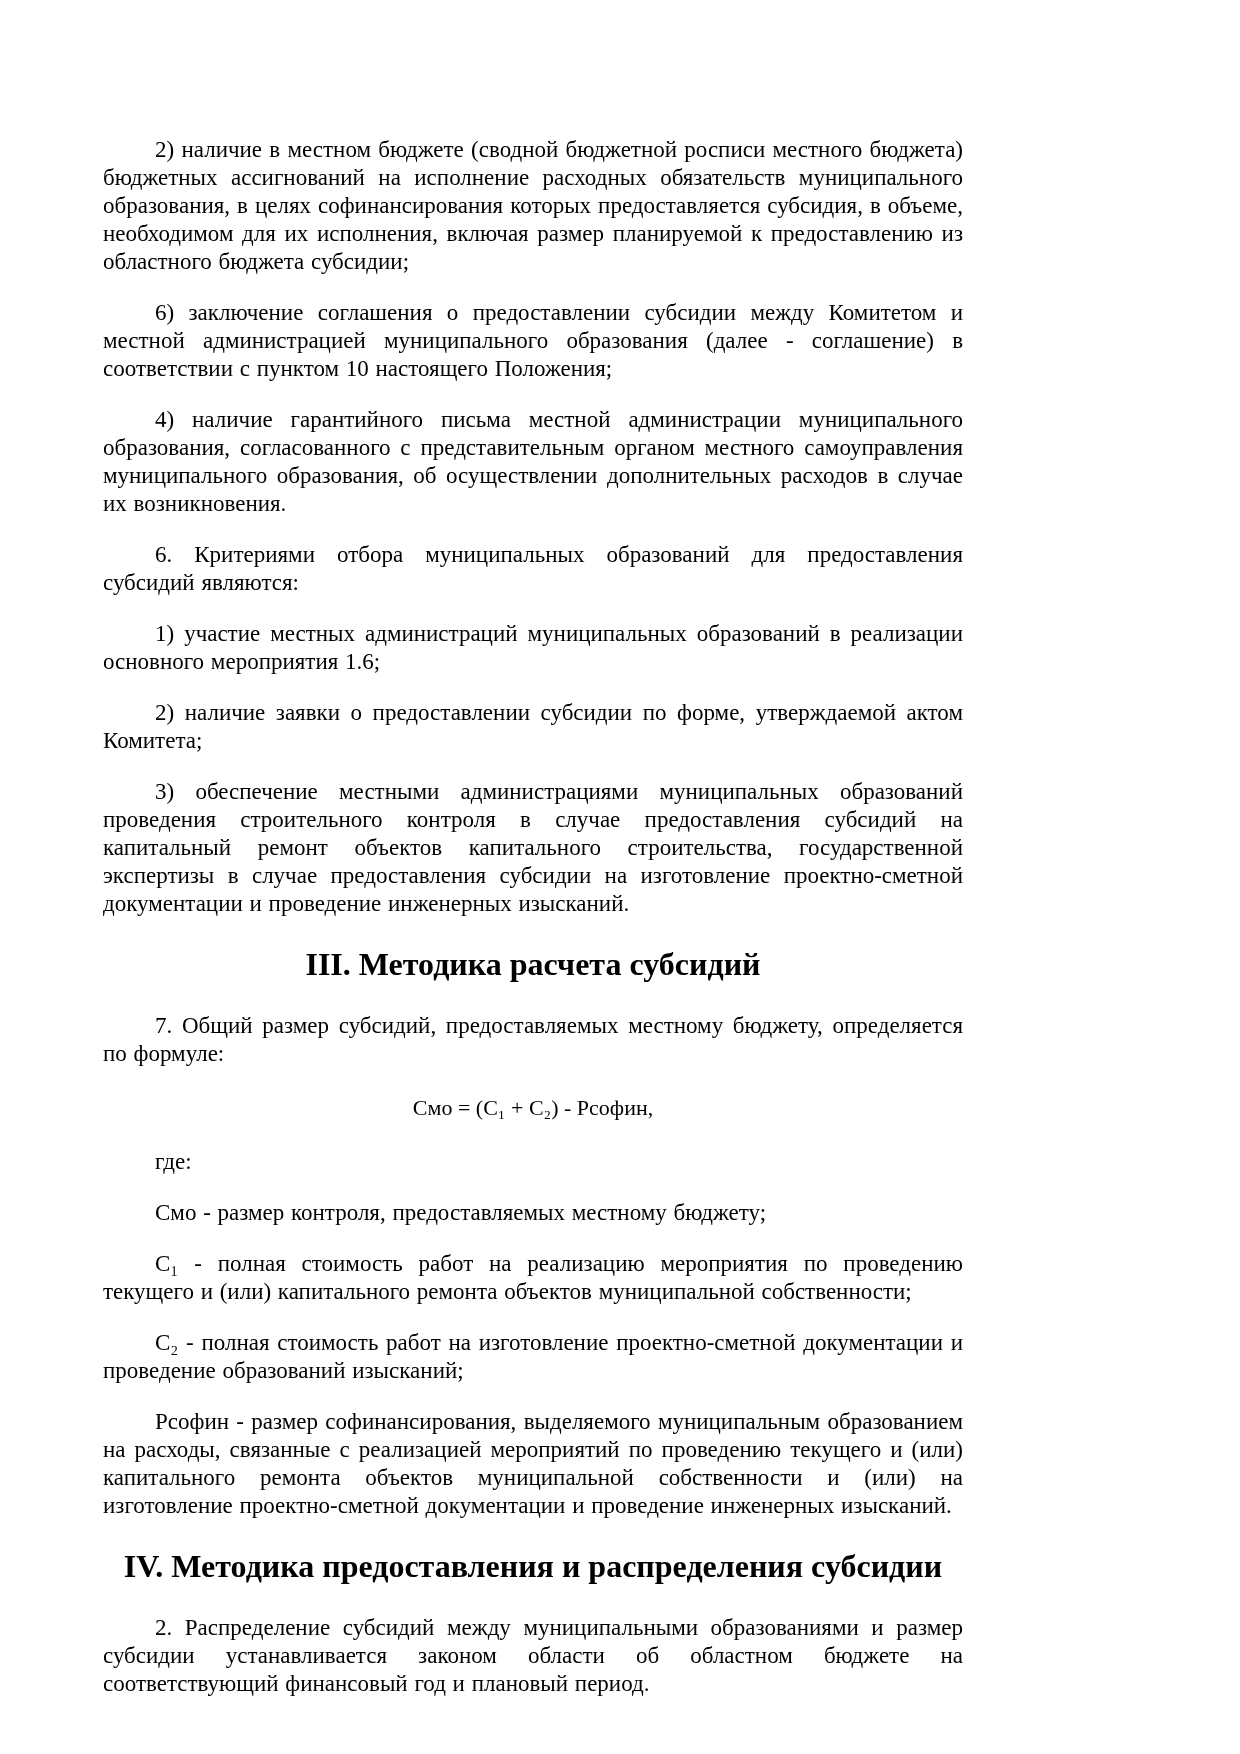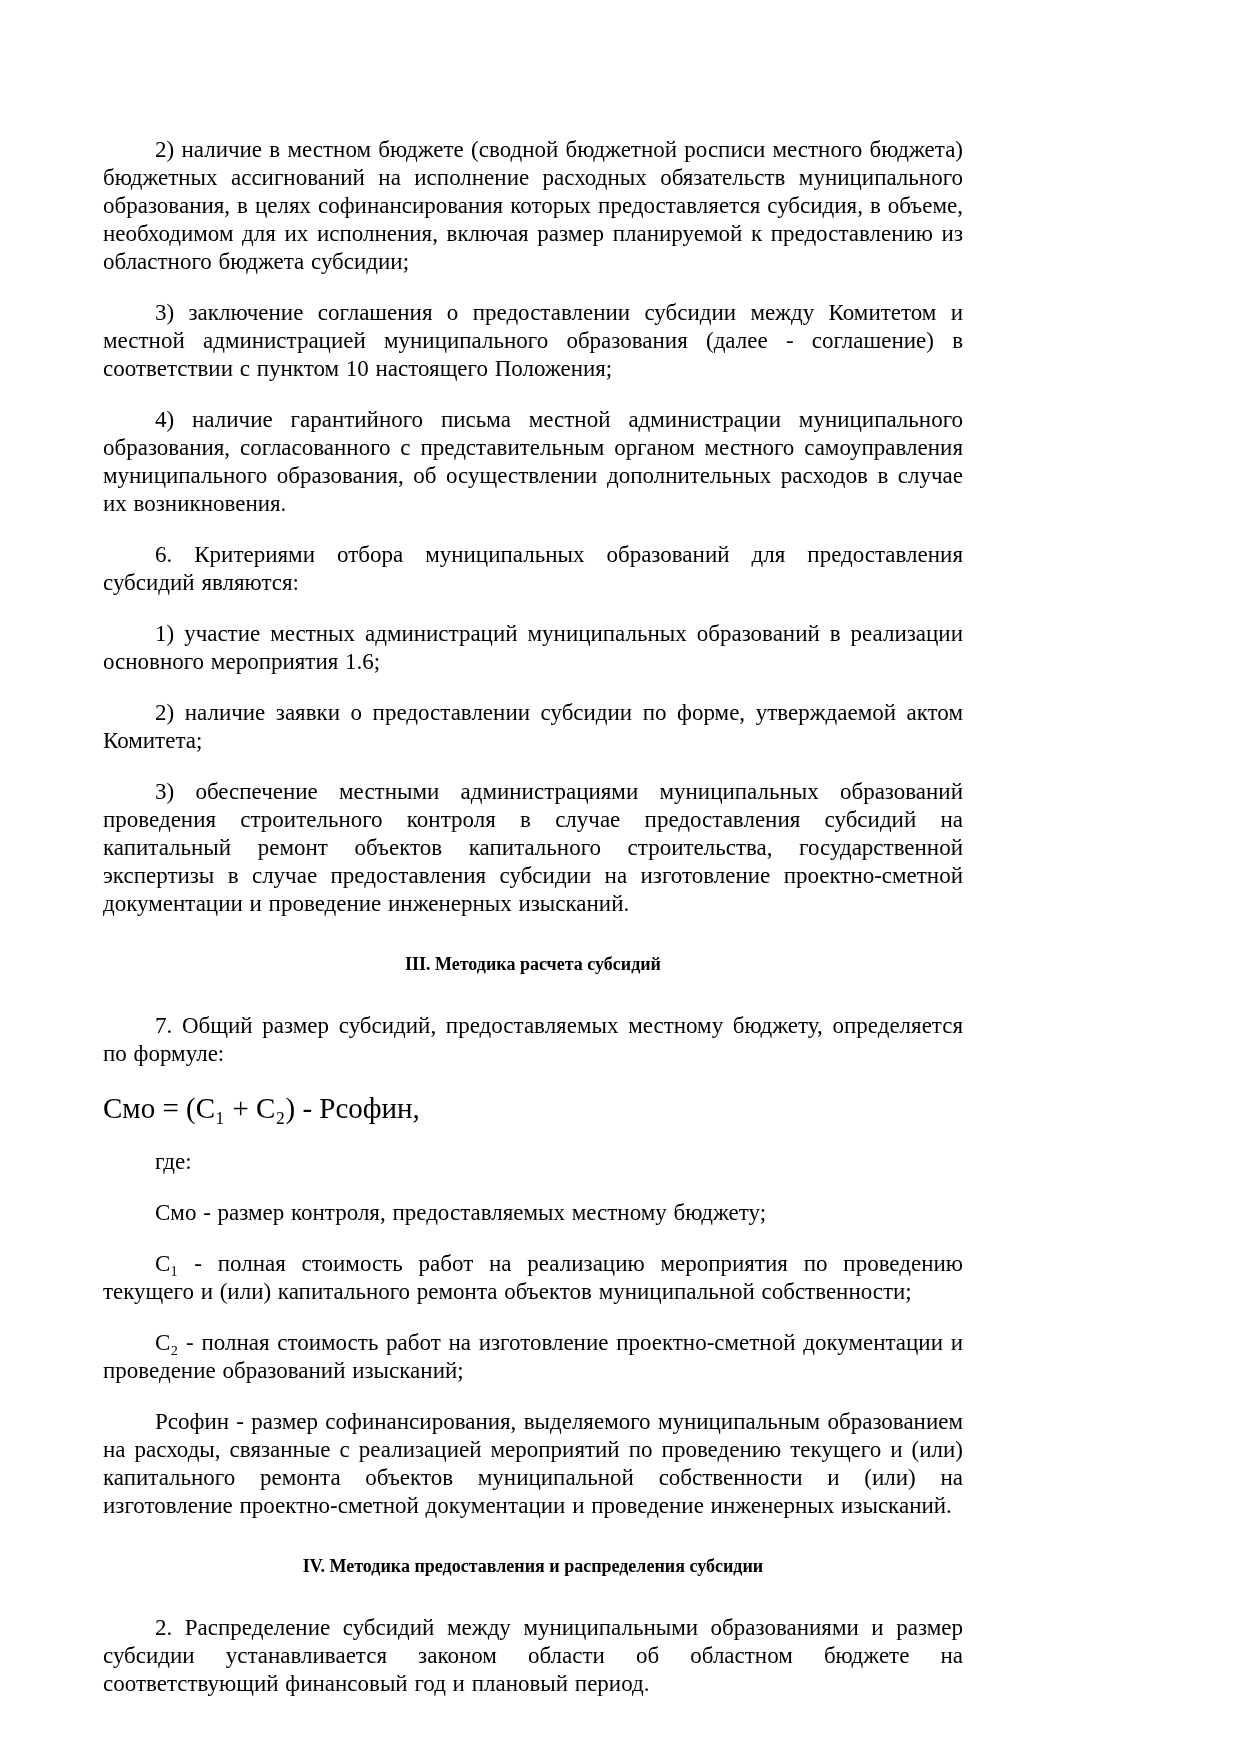--- a/index.html
+++ b/index.html
@@ -24,43 +24,44 @@
   }
   .para {
     font-size: 23px;
     line-height: 28px;
     text-align: justify;
     text-indent: 52px;
     margin: 0 0 23px 0;
     word-spacing: 1px;
   }
   .heading {
-    font-size: 18px;
+    font-size: 32px;
     line-height: 30px;
     font-weight: bold;
     text-align: center;
     text-indent: 0;
     margin: 31px 0 33px 0;
   }
   .formula-line {
-    font-size: 29px;
+    font-size: 22px;
     line-height: 28px;
+    text-align: center;
     text-indent: 0;
     margin: 26px 0 26px 0;
   }
 </style>
 </head>
 <body>
 
 <div class="page">
   <div class="content">
 
     <p class="para">2) наличие в местном бюджете (сводной бюджетной росписи местного бюджета) бюджетных ассигнований на исполнение расходных обязательств муниципального образования, в целях софинансирования которых предоставляется субсидия, в объеме, необходимом для их исполнения, включая размер планируемой к предоставлению из областного бюджета субсидии;</p>
 
-    <p class="para">3) заключение соглашения о предоставлении субсидии между Комитетом и местной администрацией муниципального образования (далее - соглашение) в соответствии с пунктом 10 настоящего Положения;</p>
+    <p class="para">6) заключение соглашения о предоставлении субсидии между Комитетом и местной администрацией муниципального образования (далее - соглашение) в соответствии с пунктом 10 настоящего Положения;</p>
 
     <p class="para">4) наличие гарантийного письма местной администрации муниципального образования, согласованного с представительным органом местного самоуправления муниципального образования, об осуществлении дополнительных расходов в случае их возникновения.</p>
 
     <p class="para">6. Критериями отбора муниципальных образований для предоставления субсидий являются:</p>
 
     <p class="para">1) участие местных администраций муниципальных образований в реализации основного мероприятия 1.6;</p>
 
     <p class="para">2) наличие заявки о предоставлении субсидии по форме, утверждаемой актом Комитета;</p>
 
     <p class="para">3) обеспечение местными администрациями муниципальных образований проведения строительного контроля в случае предоставления субсидий на капитальный ремонт объектов капитального строительства, государственной экспертизы в случае предоставления субсидии на изготовление проектно-сметной документации и проведение инженерных изысканий.</p>

